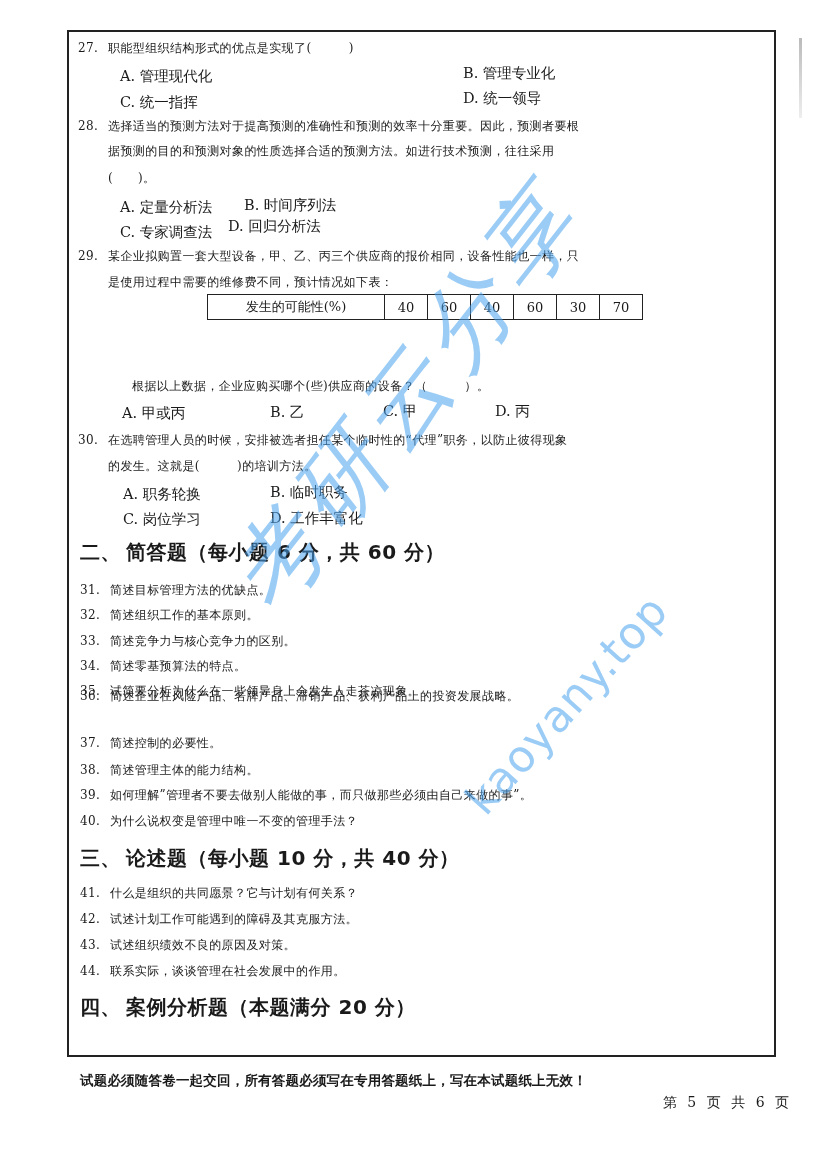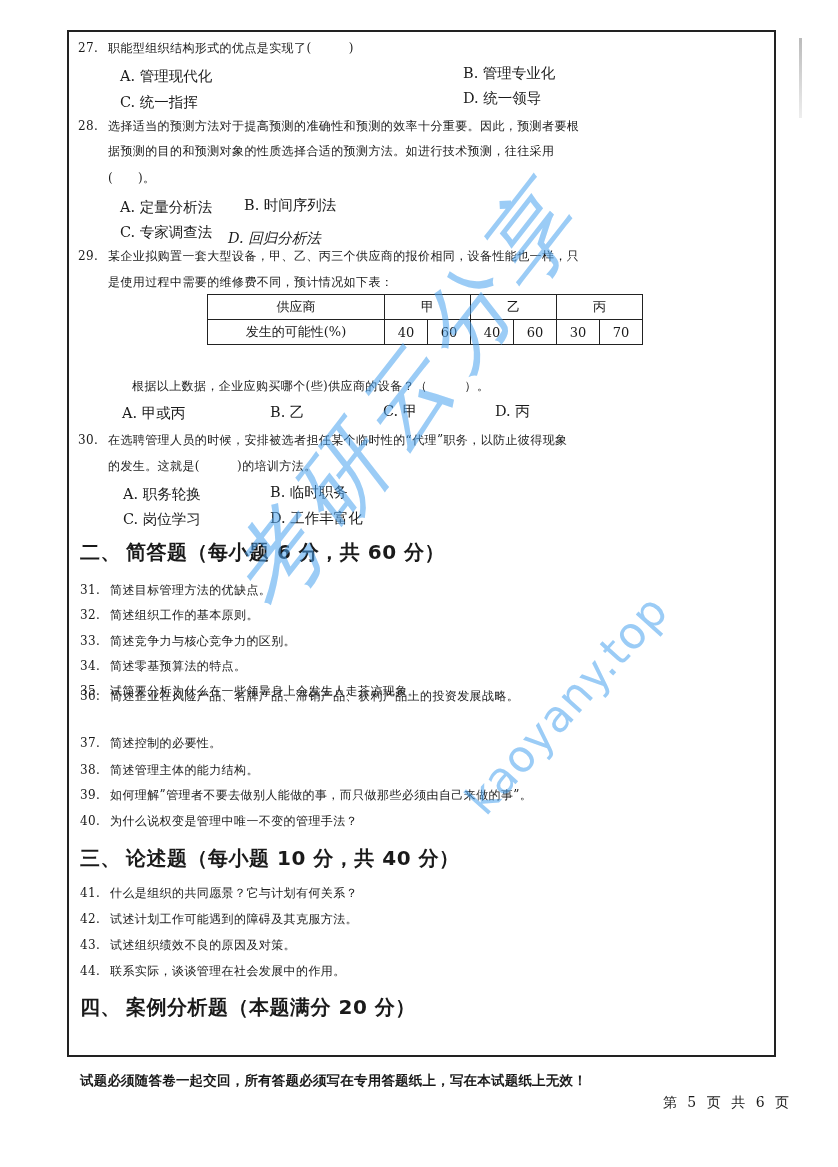--- a/index.html
+++ b/index.html
@@ -74,35 +74,29 @@
 <div class="opt" style="left:463px;top:88px;">D. 统一领导</div>
 
 <div class="line" style="left:78px;top:116px;">
   <span class="qnum">28.</span><span>选择适当的预测方法对于提高预测的准确性和预测的效率十分重要。因此，预测者要根</span>
 </div>
 <div class="line" style="left:108px;top:141px;">据预测的目的和预测对象的性质选择合适的预测方法。如进行技术预测，往往采用</div>
 <div class="line" style="left:108px;top:168px;">(　　)。</div>
 <div class="opt" style="left:120px;top:197px;">A. 定量分析法</div>
 <div class="opt" style="left:244px;top:195px;">B. 时间序列法</div>
 <div class="opt" style="left:120px;top:222px;">C. 专家调查法</div>
-<div class="opt" style="left:228px;top:228px;font-style:italic;">D. 回归分析法</div>
+<div class="opt" style="left:228px;top:216px;">D. 回归分析法</div>
 
 <div class="line" style="left:78px;top:246px;">
   <span class="qnum">29.</span><span>某企业拟购置一套大型设备，甲、乙、丙三个供应商的报价相同，设备性能也一样，只</span>
 </div>
 <div class="line" style="left:108px;top:272px;">是使用过程中需要的维修费不同，预计情况如下表：</div>
 
 <table class="supplier">
   <tbody>
-      <tr>
-    <td class="label">供应商</td>
-    <td colspan="2">甲</td>
-    <td colspan="2">乙</td>
-    <td colspan="2">丙</td>
-  </tr>
   <tr>
     <td class="label">发生的可能性(%)</td>
     <td>40</td>
     <td>60</td>
     <td>40</td>
     <td>60</td>
     <td>30</td>
     <td>70</td>
   </tr>
 </tbody>

